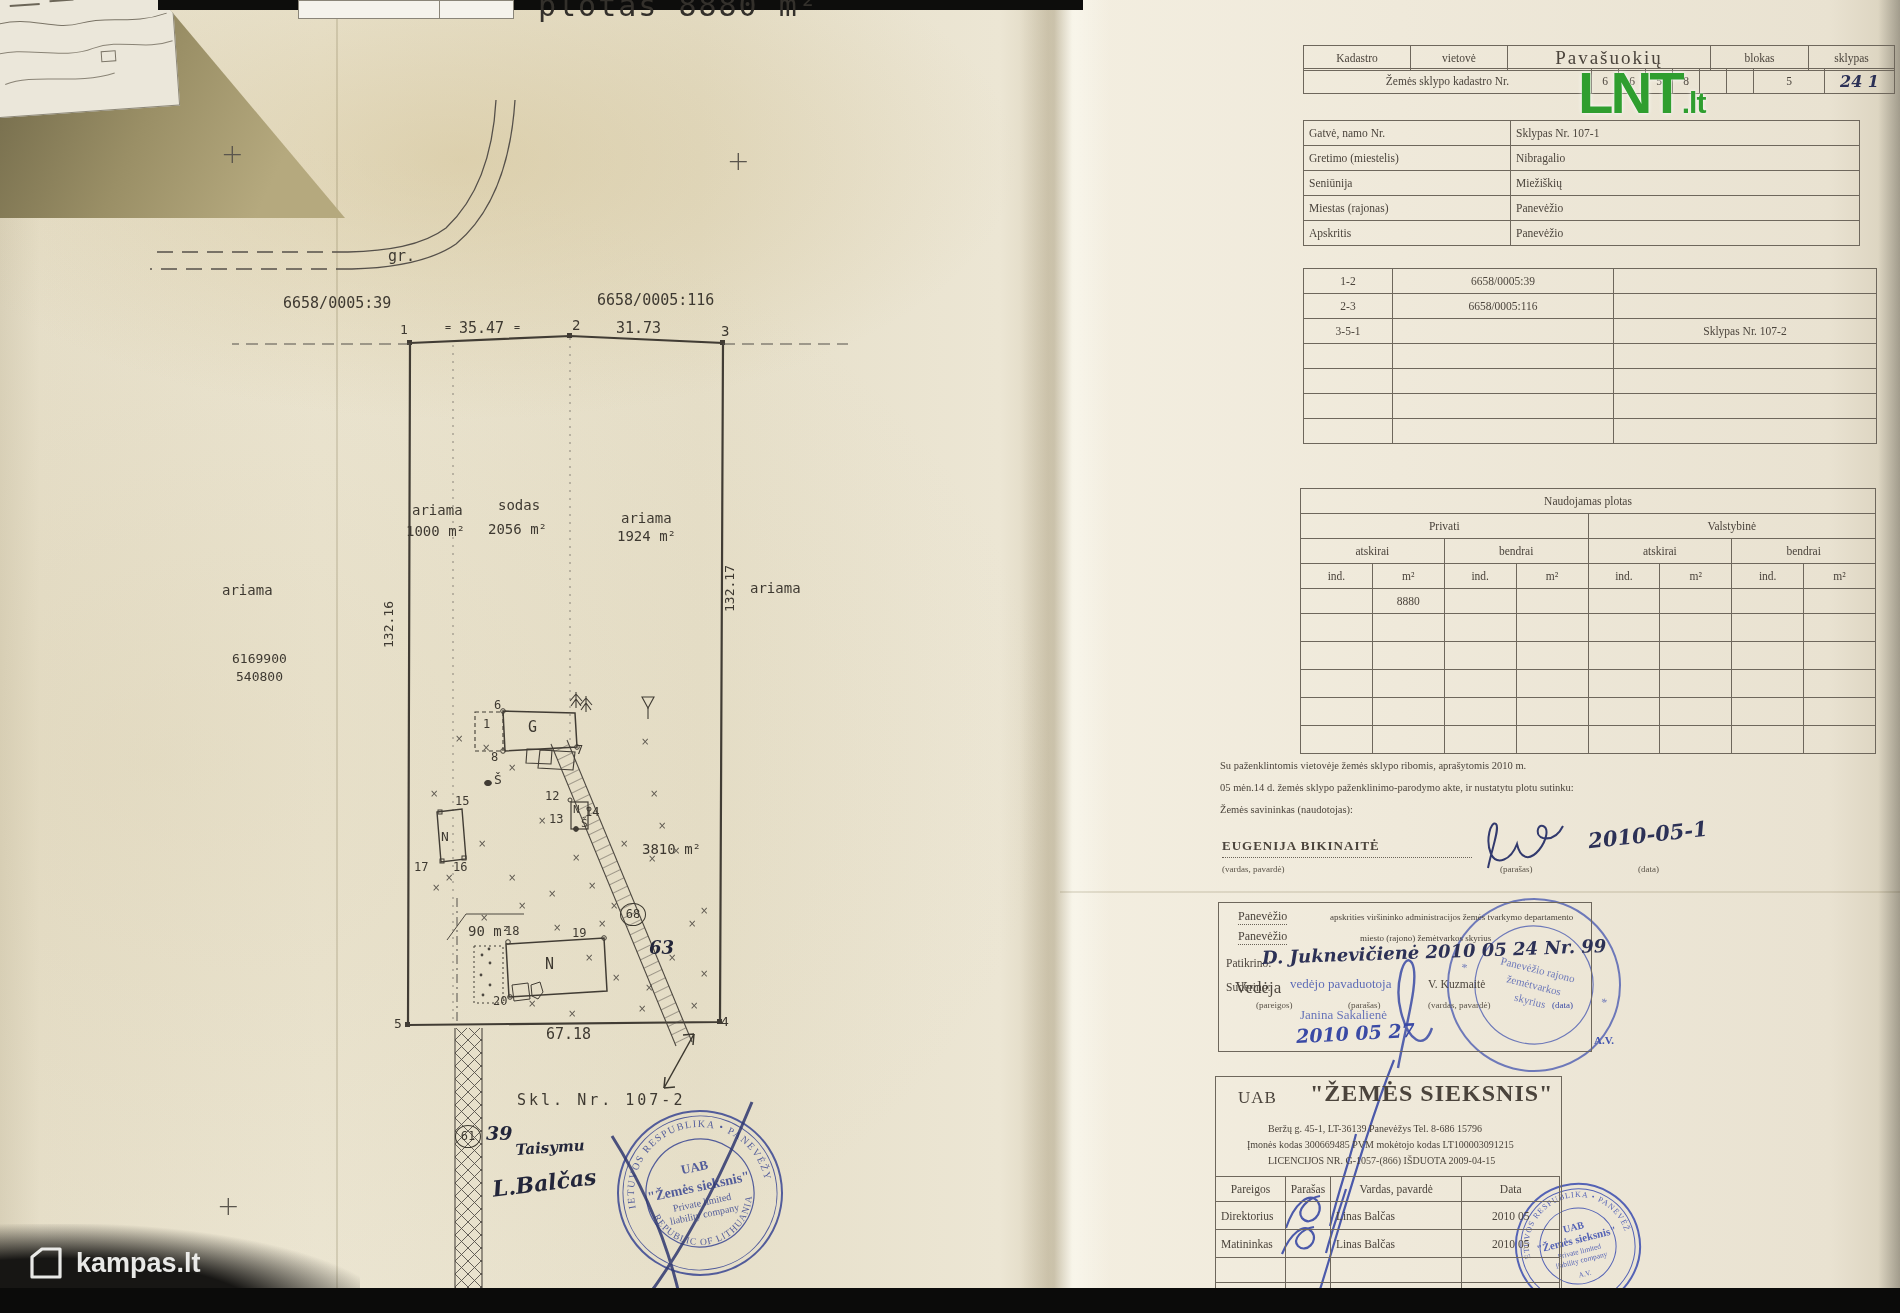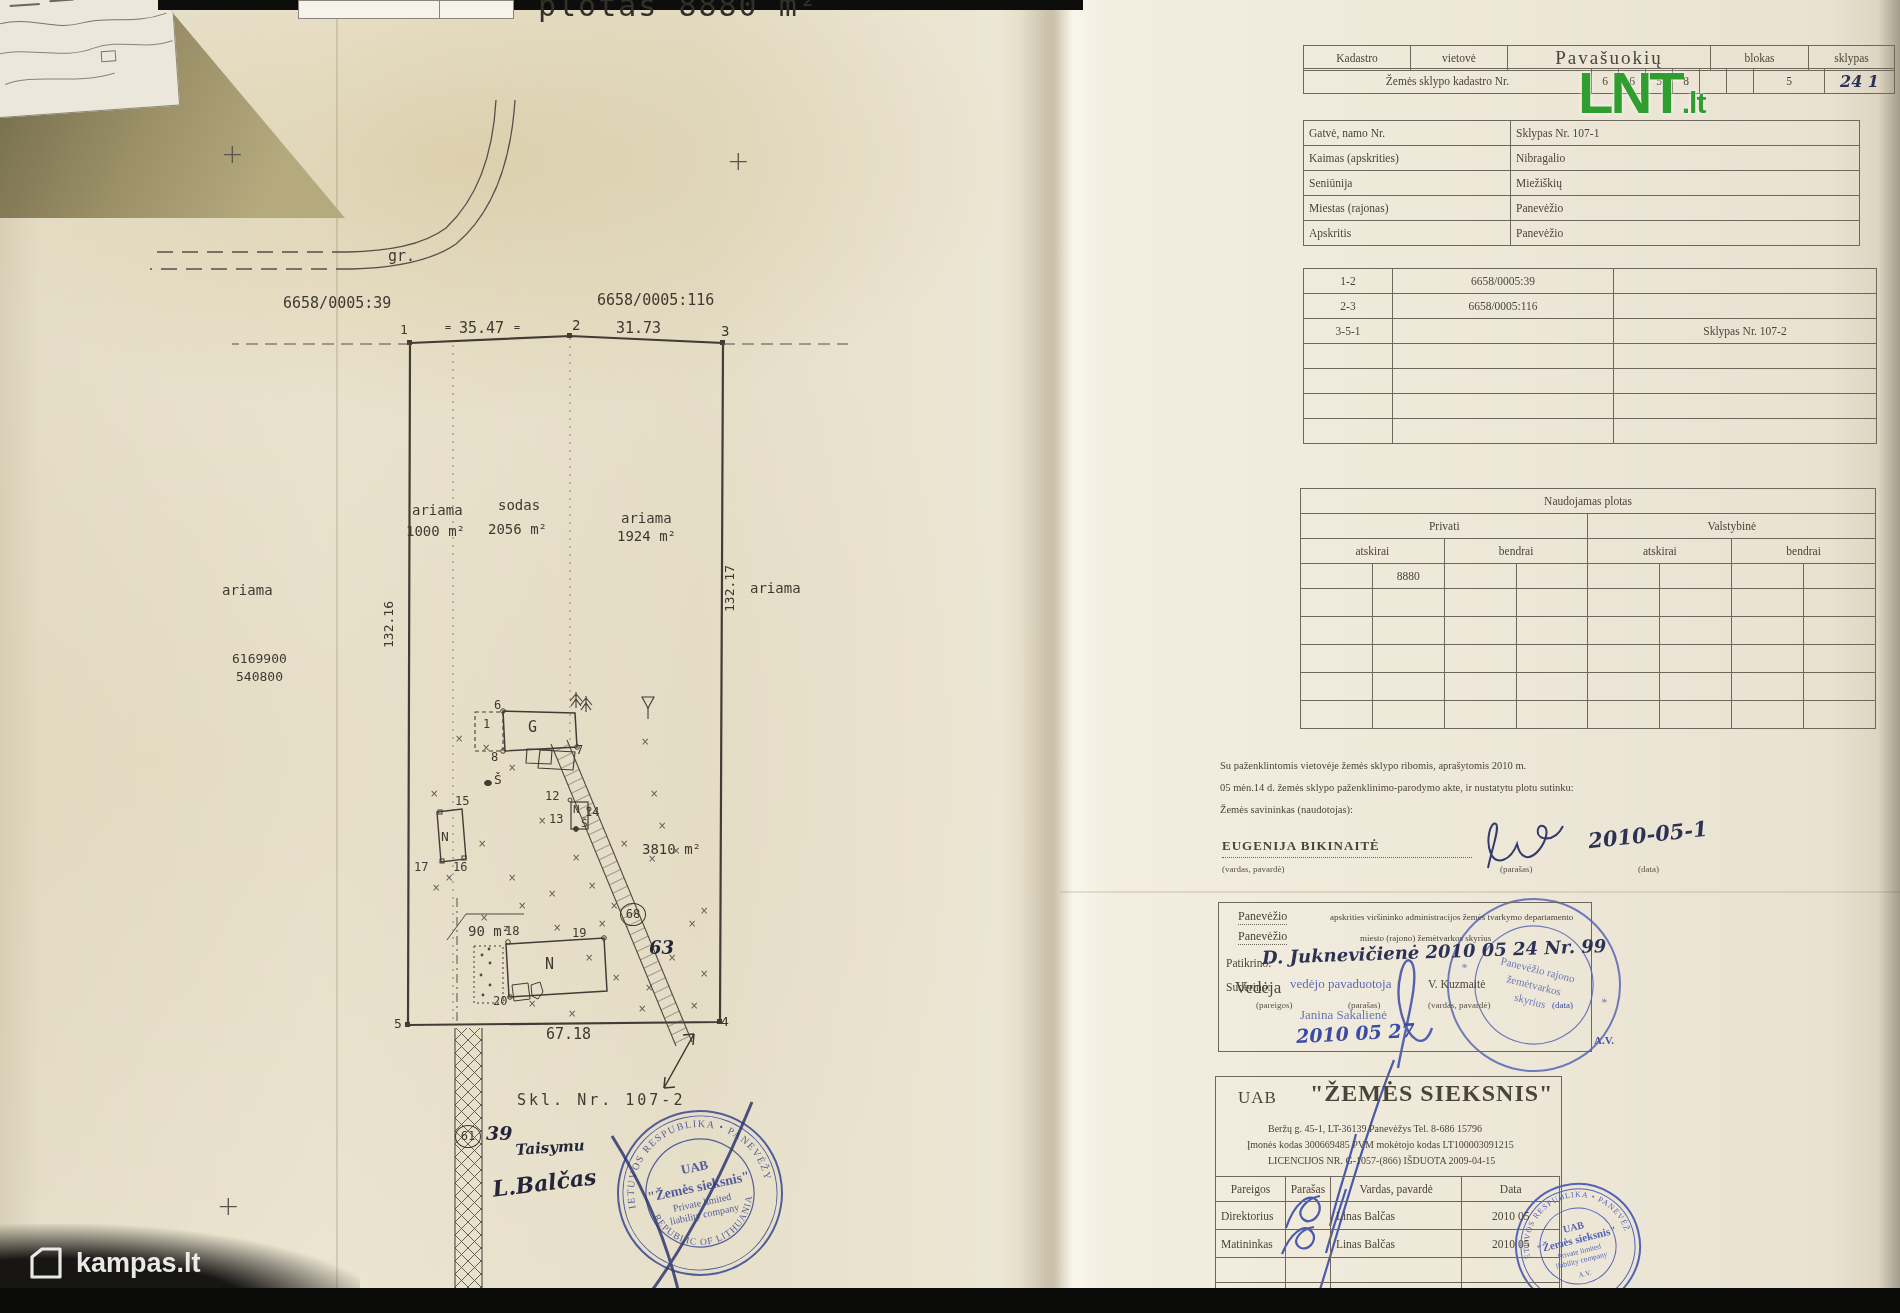--- a/index.html
+++ b/index.html
@@ -358,21 +358,21 @@
   </tbody>
     </table>
 
   <table class="doc-table" style="left:1303px;top:120px;width:557px">
     <tbody>
         <tr>
           <td style="width:196px">Gatvė, namo Nr.</td>
           <td>Sklypas Nr. 107-1</td>
         </tr>
     <tr>
-          <td>Kaimas (apskrities)</td>
+          <td>Gretimo (miestelis)</td>
           <td>Nibragalio</td>
         </tr>
     <tr>
           <td>Seniūnija</td>
           <td>Miežiškių</td>
         </tr>
     <tr>
           <td>Miestas (rajonas)</td>
           <td>Panevėžio</td>
         </tr>
@@ -440,20 +440,30 @@
         </tr>
     <tr style="height:20px">
       <td colspan="4" class="c">Privati</td>
       <td colspan="4" class="c">Valstybinė</td>
     </tr>
     <tr style="height:20px">
       <td colspan="2" class="c">atskirai</td>
       <td colspan="2" class="c">bendrai</td>
       <td colspan="2" class="c">atskirai</td>
       <td colspan="2" class="c">bendrai</td>
+    </tr>
+    <tr style="height:20px">
+      <td class="c">ind.</td>
+          <td class="c">m²</td>
+      <td class="c">ind.</td>
+          <td class="c">m²</td>
+      <td class="c">ind.</td>
+          <td class="c">m²</td>
+      <td class="c">ind.</td>
+          <td class="c">m²</td>
     </tr>
     <tr style="height:22px">
       <td></td>
           <td class="c">8880</td>
       <td></td>
           <td></td>
           <td></td>
           <td></td>
           <td></td>
           <td></td>

